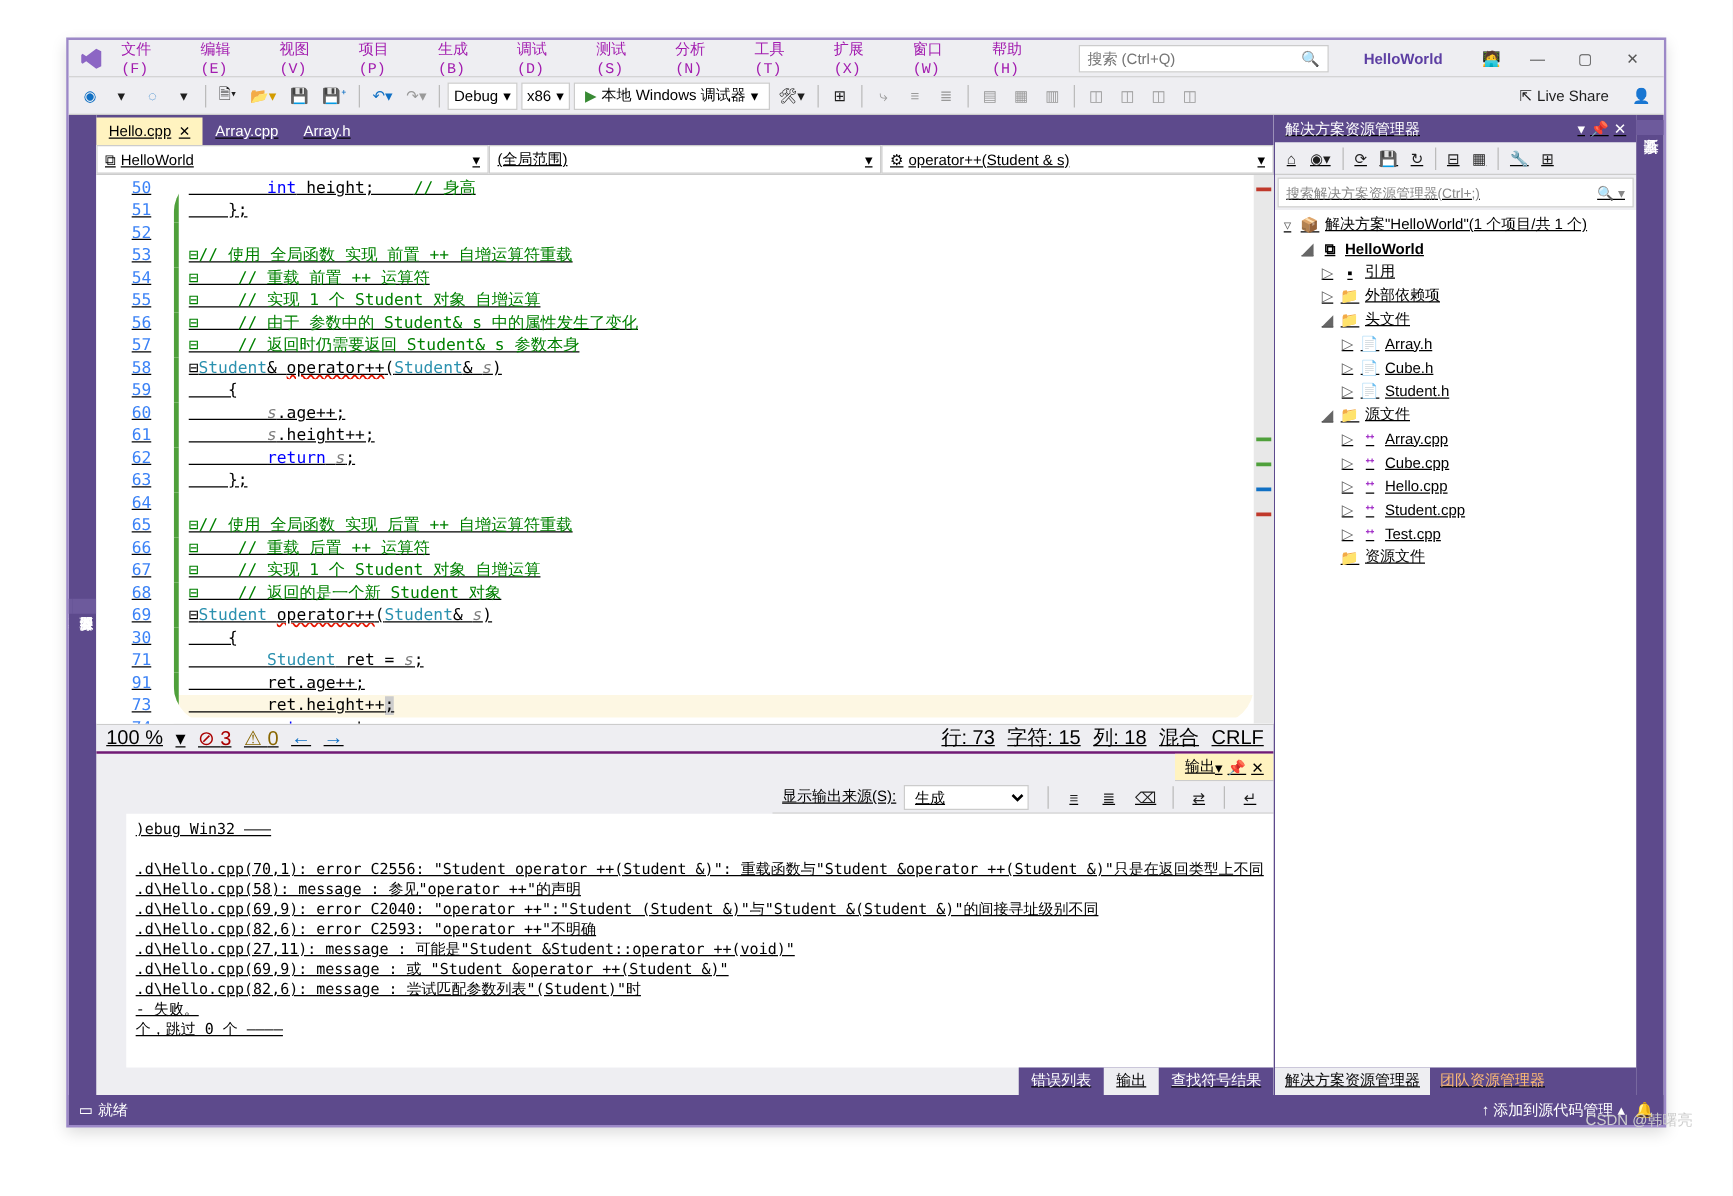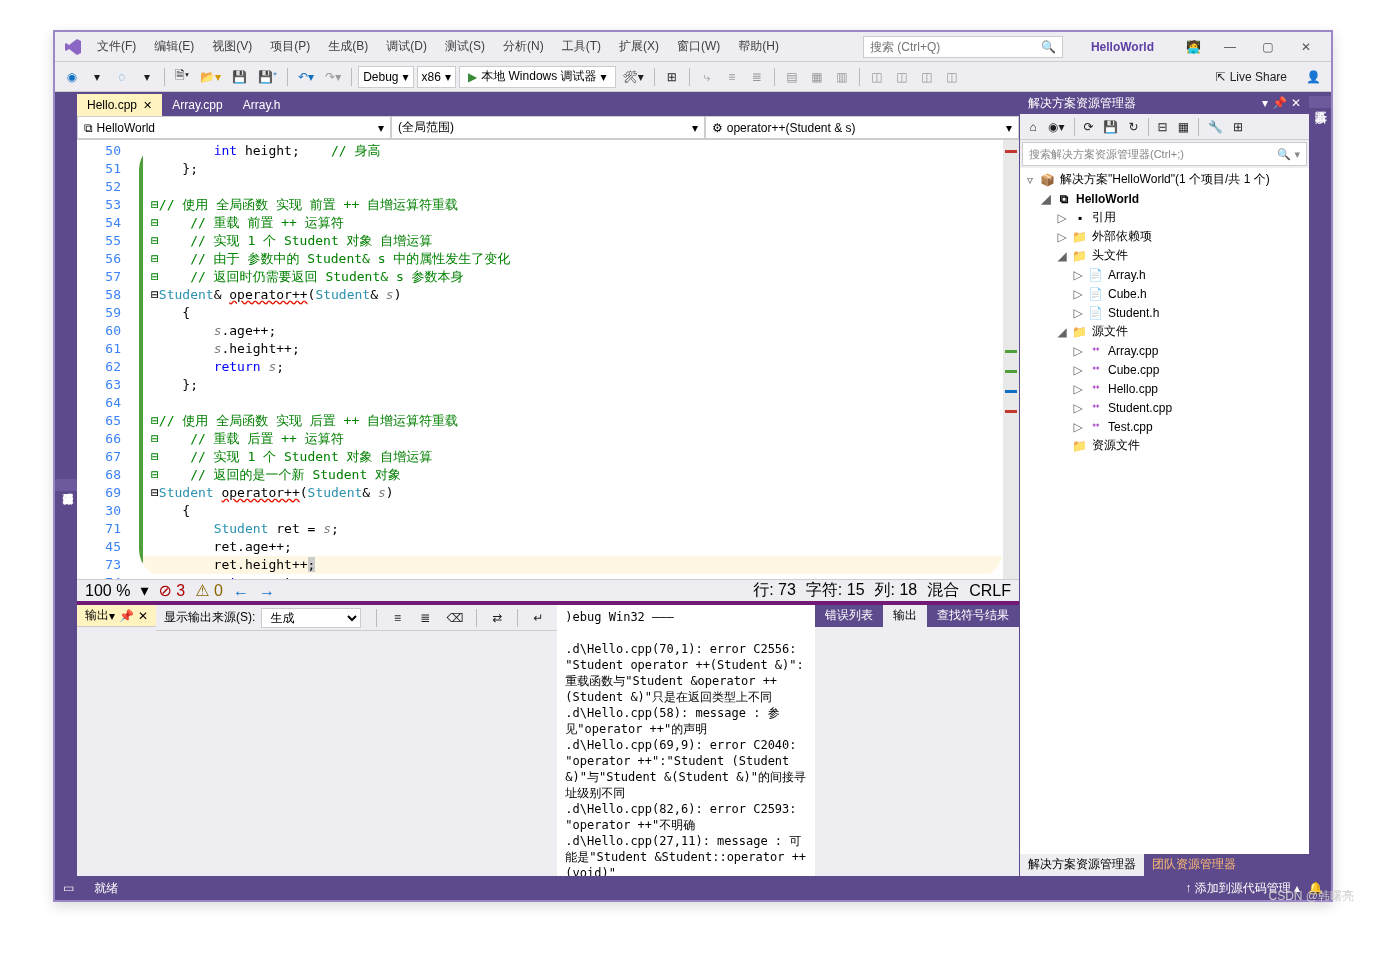--- a/index.html
+++ b/index.html
@@ -1,35 +1,35 @@
 <!DOCTYPE html>
 <html><head>
 <meta charset="utf-8">
 <style>
 * { box-sizing: border-box; margin: 0; padding: 0; }
 body { font-family: "Microsoft YaHei", "Segoe UI", sans-serif; font-size: 12px; background: #fff; overflow: hidden; }
 .vs-window { width: 1280px; height: 872px; margin: 30px auto; border: 2px solid #9c88c7; display: flex; flex-direction: column; background: #eeeef2; box-shadow: 0 4px 12px rgba(0,0,0,0.15); }
 .title-bar { height: 30px; background: #eeeef2; display: flex; align-items: center; padding: 0 8px; border-bottom: 1px solid #ccc; }
 .vs-logo { width: 20px; height: 20px; margin-right: 6px; display: flex; align-items: center; justify-content: center; }
 .menu-bar { display: flex; gap: 2px; flex: 1; }
-.menu-item { padding: 3px 8px; cursor: pointer; color: #404040; }
+.menu-item { padding: 3px 8px; cursor: pointer; color: #a21caf; font-family: Liberation Mono, monospace; }
 .search-box { width: 200px; height: 22px; border: 1px solid #ccc; background: #fff; display: flex; align-items: center; padding: 0 6px; margin: 0 16px; }
 .search-box input { border: none; outline: none; flex: 1; font-size: 12px; color: #888; }
 .search-icon { color: #888; }
 .title-project { font-weight: bold; color: #5d3fa3; margin-right: 20px; padding: 0 12px; }
 .window-controls { display: flex; gap: 4px; }
 .win-btn { width: 34px; height: 22px; display: flex; align-items: center; justify-content: center; cursor: pointer; color: #555; }
 .toolbar { height: 30px; background: #eeeef2; display: flex; align-items: center; padding: 0 6px; border-bottom: 1px solid #ccc; gap: 3px; }
 .tb-btn { height: 22px; min-width: 22px; padding: 0 4px; display: flex; align-items: center; justify-content: center; cursor: pointer; color: #1e1e1e; }
 .tb-sep { width: 1px; height: 18px; background: #bbb; margin: 0 3px; }
 .tb-dropdown { height: 22px; border: 1px solid #ccc; background: #fff; padding: 0 4px; display: flex; align-items: center; gap: 4px; font-size: 12px; }
 .debug-btn { background: #fff; border: 1px solid #ccc; display: flex; align-items: center; padding: 0 8px; height: 22px; gap: 4px; }
 .debug-btn .play { color: #388a34; }
 .live-share { margin-left: auto; display: flex; align-items: center; gap: 4px; color: #1e1e1e; }
-.main-area { flex: 1; display: flex; overflow: hidden; }
+.main-area { flex: 1; display: flex; overflow: hidden; text-decoration: underline; }
 .left-gutter { width: 22px; background: #5d4a8c; display: flex; flex-direction: column; align-items: center; padding-top: 4px; color: #fff; font-size: 11px; writing-mode: vertical-rl; }
 .left-tab { padding: 6px 2px; cursor: pointer; background: #6d5a9c; margin-bottom: 2px; }
 .center-col { flex: 1; display: flex; flex-direction: column; overflow: hidden; }
 .doc-tabs { height: 24px; background: #5d4a8c; display: flex; align-items: end; }
 .doc-tab { height: 22px; padding: 2px 10px; color: #fff; display: flex; align-items: center; gap: 6px; cursor: pointer; font-size: 12px; }
 .doc-tab.active { background: #fff3c0; color: #000; }
 .doc-tab .close { font-size: 11px; }
 .nav-bar { height: 24px; background: #eeeef2; display: flex; border-bottom: 1px solid #ccc; }
 .nav-combo { flex: 1; border: 1px solid #ccc; background: #fff; display: flex; align-items: center; padding: 0 6px; font-size: 12px; gap: 4px; overflow: hidden; }
 .code-area { flex: 1; display: flex; background: #fff; font-family: Consolas, monospace; font-size: 13px; overflow: hidden; position: relative; }
@@ -42,21 +42,21 @@
 .kw { color: #0000ff; }
 .type { color: #2b91af; }
 .cm { color: #008000; }
 .ident { color: #808080; font-style: italic; }
 .err { text-decoration: wavy underline #e51400; }
 .right-scroll { width: 16px; background: #e8e8e8; position: relative; }
 .rs-mark { position: absolute; left: 2px; right: 2px; height: 3px; }
 .status-bar { height: 22px; background: #eeeef2; display: flex; align-items: center; padding: 0 8px; border-top: 1px solid #ccc; font-size: 16px; gap: 10px; }
 .status-bar .errs { color: #a00; }
 .status-bar .warns { color: #886600; }
-.output-panel { height: 275px; display: flex; flex-direction: row; border-top: 4px solid #701a75; }
+.output-panel { height: 275px; display: flex; flex-direction: column; border-top: 2px solid #701a75; align-items: flex-end; }
 .output-header { height: 22px; background: #fff3c0; display: flex; align-items: center; padding: 0 8px; font-size: 12px; border-bottom: 1px solid #ccc; }
 .output-header .pin { margin-left: auto; display: flex; gap: 4px; }
 .output-toolbar { height: 26px; background: #eeeef2; display: flex; align-items: center; padding: 0 8px; gap: 6px; border-bottom: 1px solid #ccc; }
 .output-toolbar select { border: 1px solid #ccc; background: #fff; font-size: 12px; padding: 1px 4px; min-width: 100px; }
 .output-text { flex: 1; background: #fff; font-family: SimSun, Consolas, monospace; font-size: 12px; padding: 4px 8px; line-height: 16px; overflow: auto; color: #000; }
 .bottom-tabs { height: 22px; background: #5d4a8c; display: flex; }
 .bottom-tab { padding: 2px 10px; color: #fff; font-size: 12px; cursor: pointer; }
 .bottom-tab.active { background: #eeeef2; color: #000; }
 .right-panel { width: 290px; display: flex; flex-direction: column; background: #eeeef2; border-left: 1px solid #5d4a8c; }
 .right-gutter { width: 22px; background: #5d4a8c; color: #fff; writing-mode: vertical-rl; display: flex; justify-content: start; padding-top: 4px; }
@@ -193,21 +193,21 @@
             <div>62</div>
             <div>63</div>
             <div>64</div>
             <div>65</div>
             <div>66</div>
             <div>67</div>
             <div>68</div>
             <div>69</div>
             <div>30</div>
             <div>71</div>
-            <div>45</div>
+            <div>91</div>
             <div>73</div>
             <div>74</div>
           </div>
         <div class="outline-col"></div>
         <div class="code-lines" id="code-lines"><div class="line margin-green">        <span class="kw">int</span> height;    <span class="cm">// 身高</span></div><div class="line margin-green">    };</div><div class="line margin-green"></div><div class="line margin-green"><span class="cm">⊟// 使用 全局函数 实现 前置 ++ 自增运算符重载</span></div><div class="line margin-green"><span class="cm">⊟    // 重载 前置 ++ 运算符</span></div><div class="line margin-green"><span class="cm">⊟    // 实现 1 个 Student 对象 自增运算</span></div><div class="line margin-green"><span class="cm">⊟    // 由于 参数中的 Student&amp; s 中的属性发生了变化</span></div><div class="line margin-green"><span class="cm">⊟    // 返回时仍需要返回 Student&amp; s 参数本身</span></div><div class="line margin-green">⊟<span class="type">Student</span>&amp; <span class="err">operator++</span>(<span class="type">Student</span>&amp; <span class="ident">s</span>)</div><div class="line margin-green">    {</div><div class="line margin-green">        <span class="ident">s</span>.age++;</div><div class="line margin-green">        <span class="ident">s</span>.height++;</div><div class="line margin-green">        <span class="kw">return</span> <span class="ident">s</span>;</div><div class="line margin-green">    };</div><div class="line margin-green"></div><div class="line margin-green"><span class="cm">⊟// 使用 全局函数 实现 后置 ++ 自增运算符重载</span></div><div class="line margin-green"><span class="cm">⊟    // 重载 后置 ++ 运算符</span></div><div class="line margin-green"><span class="cm">⊟    // 实现 1 个 Student 对象 自增运算</span></div><div class="line margin-green"><span class="cm">⊟    // 返回的是一个新 Student 对象</span></div><div class="line margin-green">⊟<span class="type">Student</span> <span class="err">operator++</span>(<span class="type">Student</span>&amp; <span class="ident">s</span>)</div><div class="line margin-green">    {</div><div class="line margin-green">        <span class="type">Student</span> ret = <span class="ident">s</span>;</div><div class="line margin-green">        ret.age++;</div><div class="line margin-green hl">        ret.height++<span style="background:#ccc">;</span></div><div class="line margin-green">        <span class="kw">return</span> ret;</div></div>
         <div class="right-scroll">
           <div class="rs-mark" style="top:10px;background:#c0392b"></div>
           <div class="rs-mark" style="top:210px;background:#4fa03b"></div>
           <div class="rs-mark" style="top:230px;background:#4fa03b"></div>
           <div class="rs-mark" style="top:250px;background:#1070c4"></div>
@@ -369,21 +369,21 @@
         </div>
     </div>
 
     <div class="right-gutter">
       <div class="rtab">诊断工具</div>
     </div>
   </div>
 
   <div class="status-footer">
     <span>▭</span>
-    <span style="margin-left:20px">就绪</span>
+    <span style="margin-left:4px">就绪</span>
     <span class="right">
       <span>↑ <span>添加到源代码管理</span> ▴</span>
       <span>🔔</span>
     </span>
   </div>
 </div>
 
 <div class="watermark">CSDN @韩曙亮</div>
 
 </body></html>

